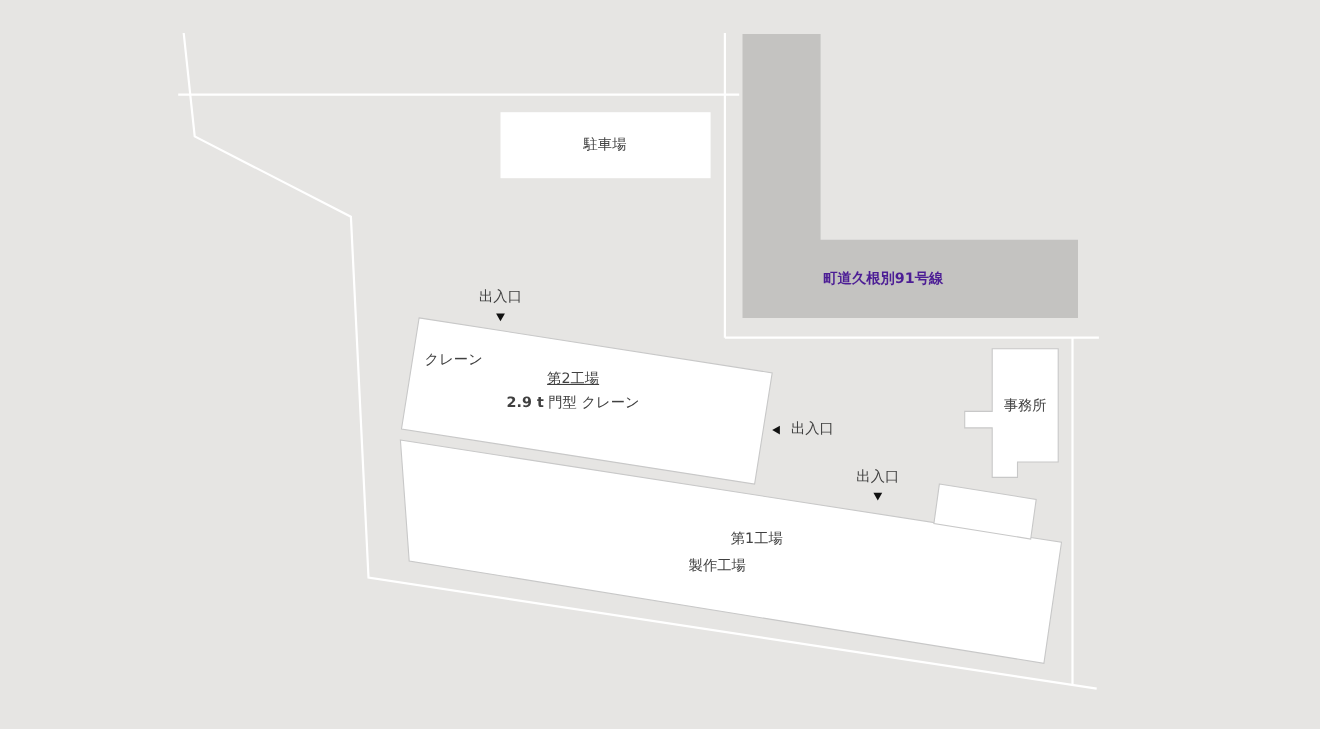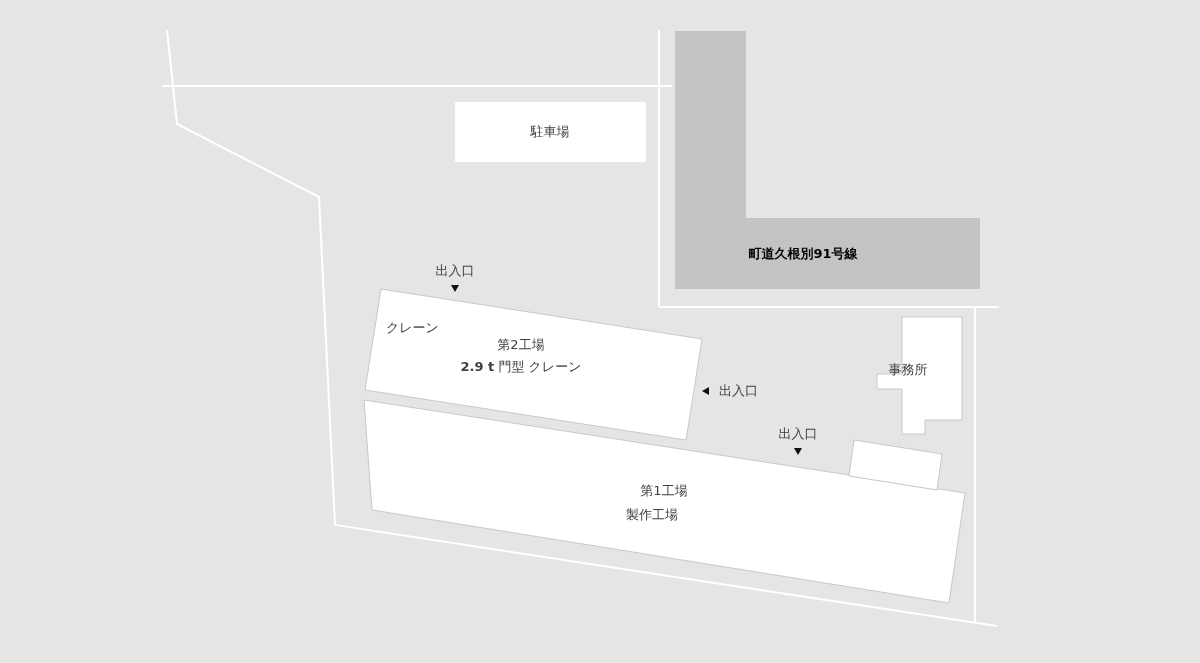--- a/index.html
+++ b/index.html
@@ -1,21 +1,21 @@
 <!DOCTYPE html>
 <html><head>
   <meta charset="utf-8">
   <style>
     html, body { margin: 0; padding: 0; }
     body { width: 1200px; height: 663px; background: #e6e5e3; overflow: hidden; position: relative;
            font-family: "DejaVu Sans", "Liberation Sans", sans-serif; }
     svg.map { position: absolute; left: 0; top: 0; }
     .lbl { position: absolute; font-size: 13px; color: #404040; white-space: nowrap; line-height: 16px; }
     .lbl.center { transform: translateX(-50%); text-align: center; }
-    .road-lbl { color: #000000; font-weight: bold; font-size: 13px; }
+    .road-lbl { color: #4c1d95; font-weight: bold; font-size: 13px; }
     .bold { font-weight: bold; }
     .arrow { position: absolute; width: 0; height: 0; }
     .arrow.down { border-left: 4px solid transparent; border-right: 4px solid transparent; border-top: 7px solid #111; }
     .arrow.left { border-top: 4px solid transparent; border-bottom: 4px solid transparent; border-right: 7px solid #111; }
   </style>
 </head>
 <body>
 
 <svg class="map" width="1200" height="663" viewBox="0 0 1200 663">
 
@@ -38,30 +38,30 @@
   <polygon points="854,440 942,454 937,490 849,476" fill="#ffffff" stroke="#c8c8c8" stroke-width="1"></polygon>
 
   <polygon points="902,317 962,317 962,420 925,420 925,434 902,434 902,389 877,389 877,374 902,374" fill="#ffffff" stroke="#c8c8c8" stroke-width="1"></polygon>
 </svg>
 
 <div class="lbl center" style="left:550px; top:124px;">駐車場</div>
 
 <div class="lbl center road-lbl" style="left:803px; top:246px;">町道久根別91号線</div>
 
 <div class="lbl" style="left:386px; top:320px;">クレーン</div>
-<div class="lbl center" style="left:521px; top:337px;">第2工場</div>
+<div class="lbl center" style="left:521px; top:337px;text-decoration:underline;">第2工場</div>
 <div class="lbl center" style="left:521px; top:359px;">
   <span class="bold">2.9 t</span>
   <span>門型 クレーン</span>
 </div>
 
-<div class="lbl center" style="left:664px; top:483px;">第1工場</div>
+<div class="lbl center" style="left:688px; top:483px;">第1工場</div>
 <div class="lbl center" style="left:652px; top:507px;text-align:right;">製作工場</div>
 
-<div class="lbl center" style="left:908px; top:362px;">事務所</div>
+<div class="lbl center" style="left:932px; top:362px;">事務所</div>
 
 <div class="lbl center" style="left:455px; top:263px;">出入口</div>
 <div class="arrow down" style="left:451px; top:285px;"></div>
 
 <div class="arrow left" style="left:702px; top:387px;"></div>
 <div class="lbl" style="left:719px; top:383px;">出入口</div>
 
 <div class="lbl center" style="left:798px; top:426px;">出入口</div>
 <div class="arrow down" style="left:794px; top:448px;"></div>
 

